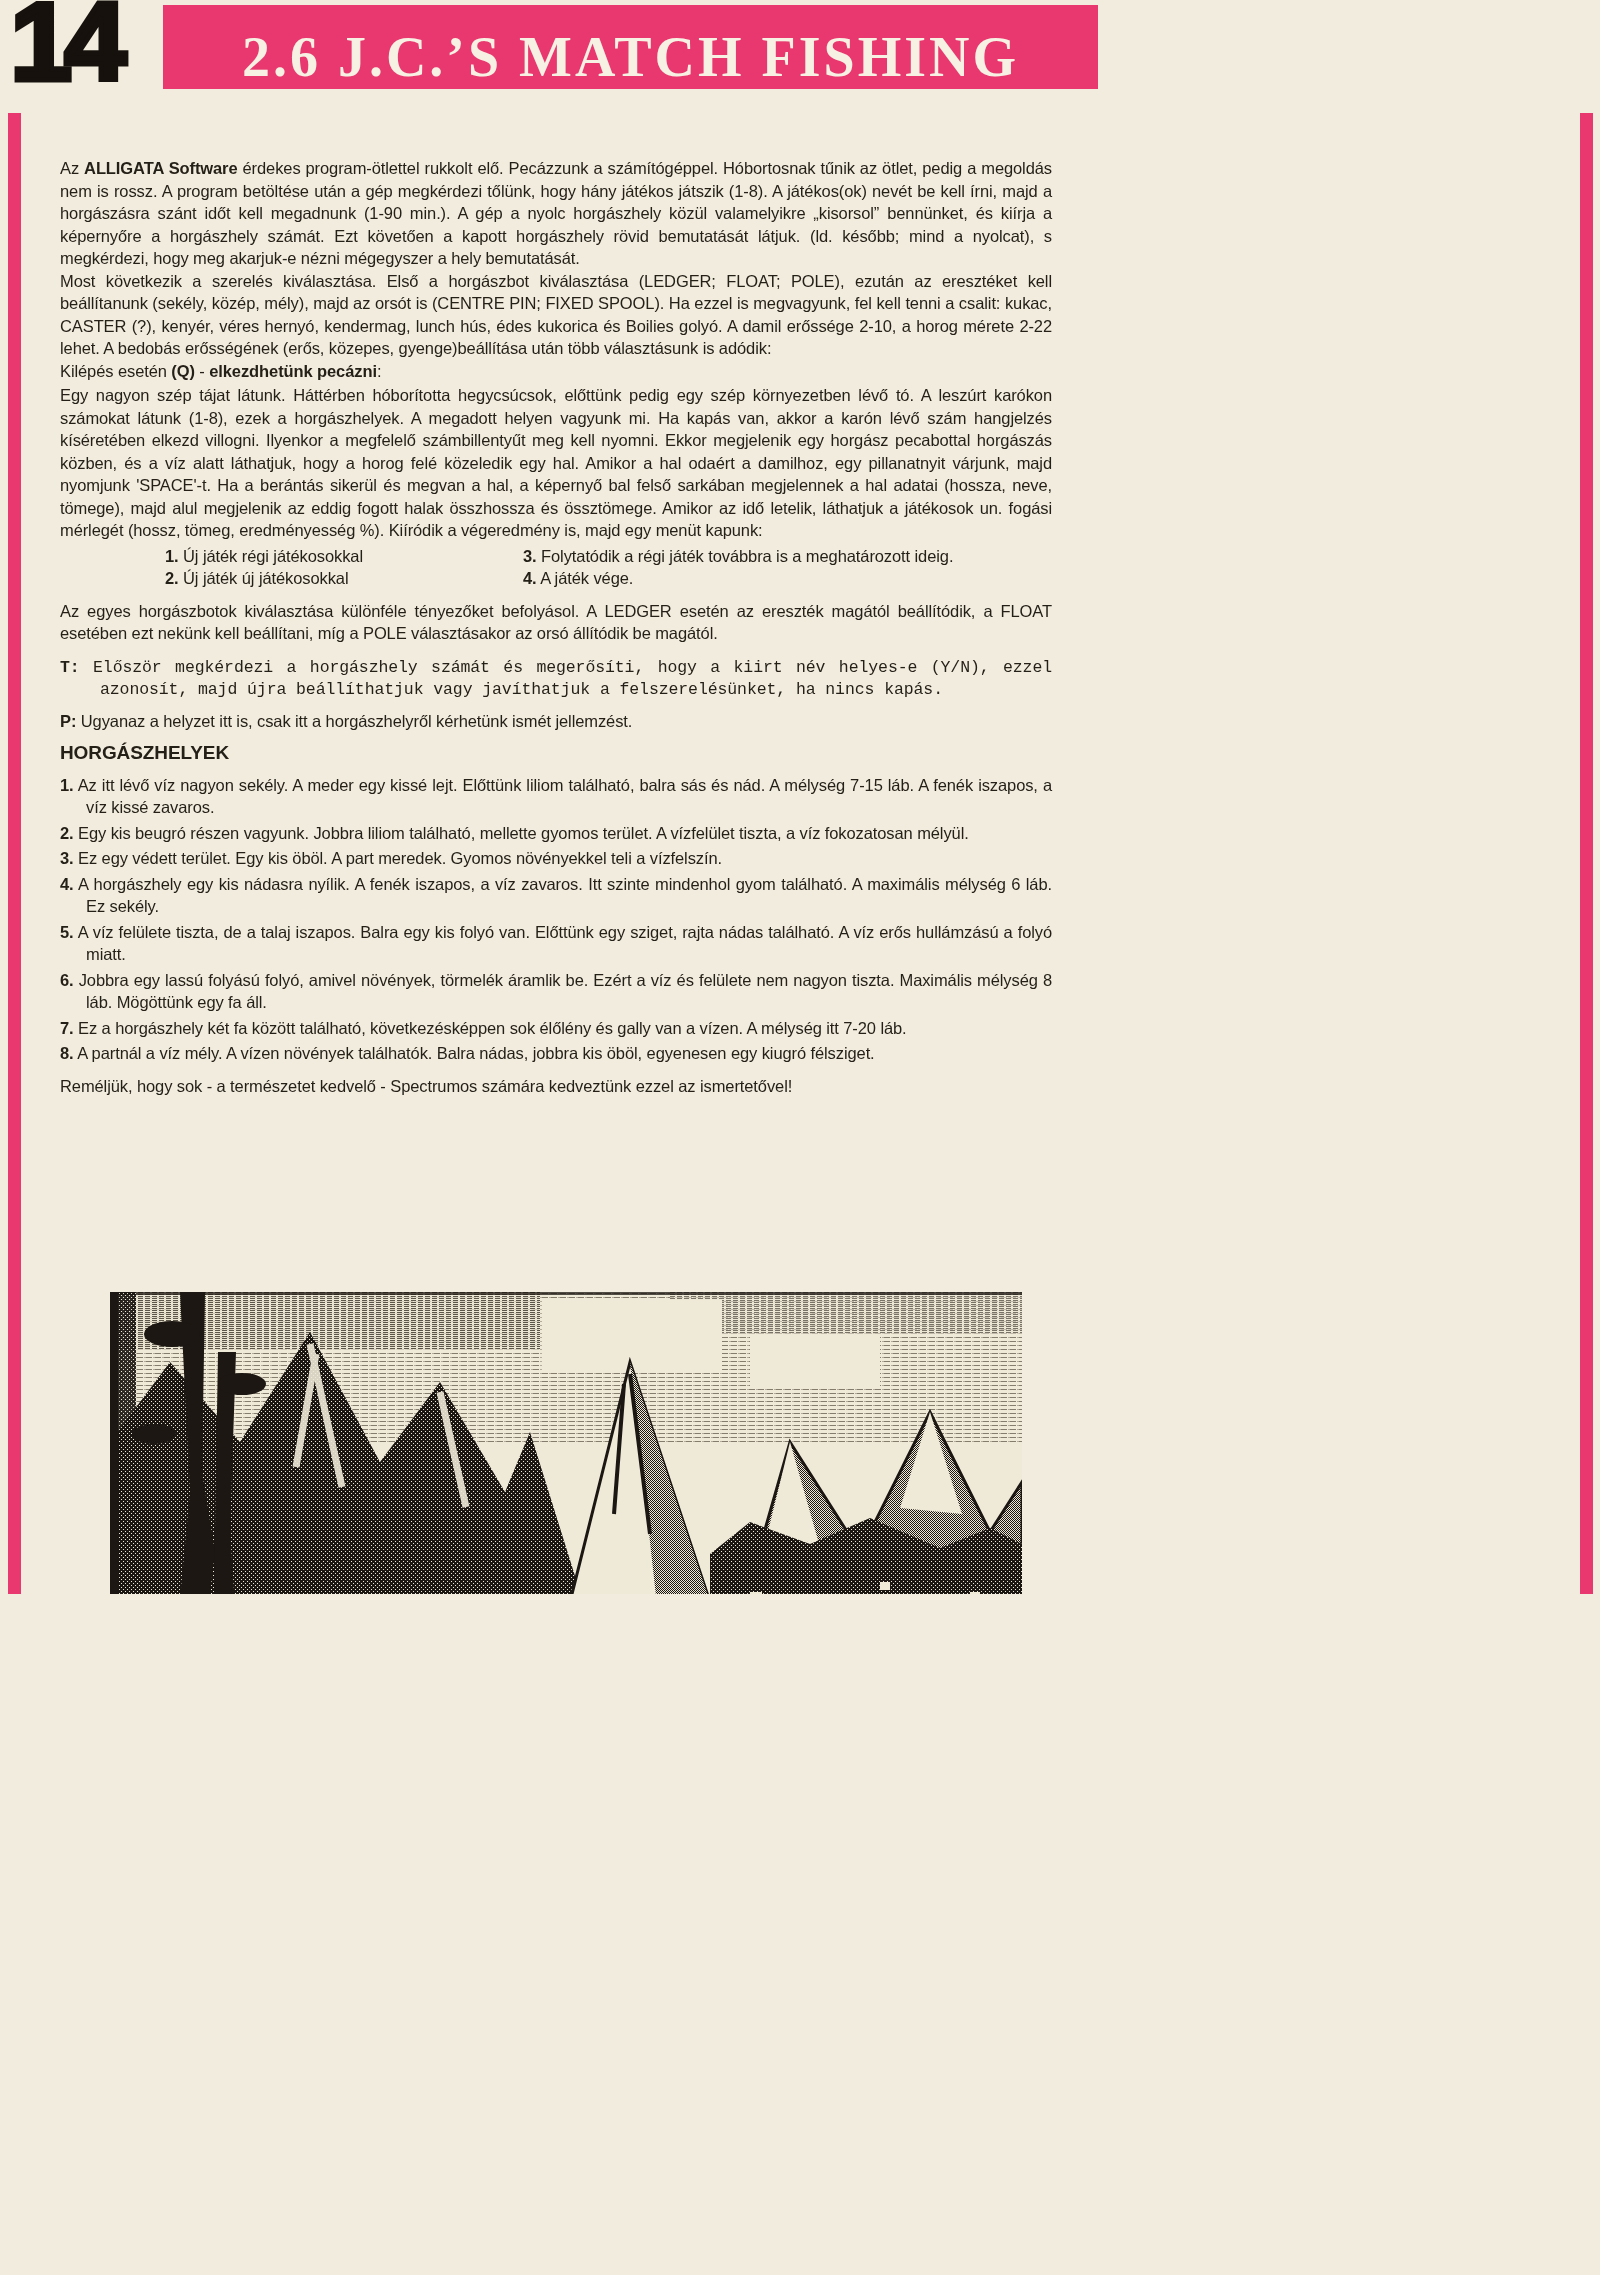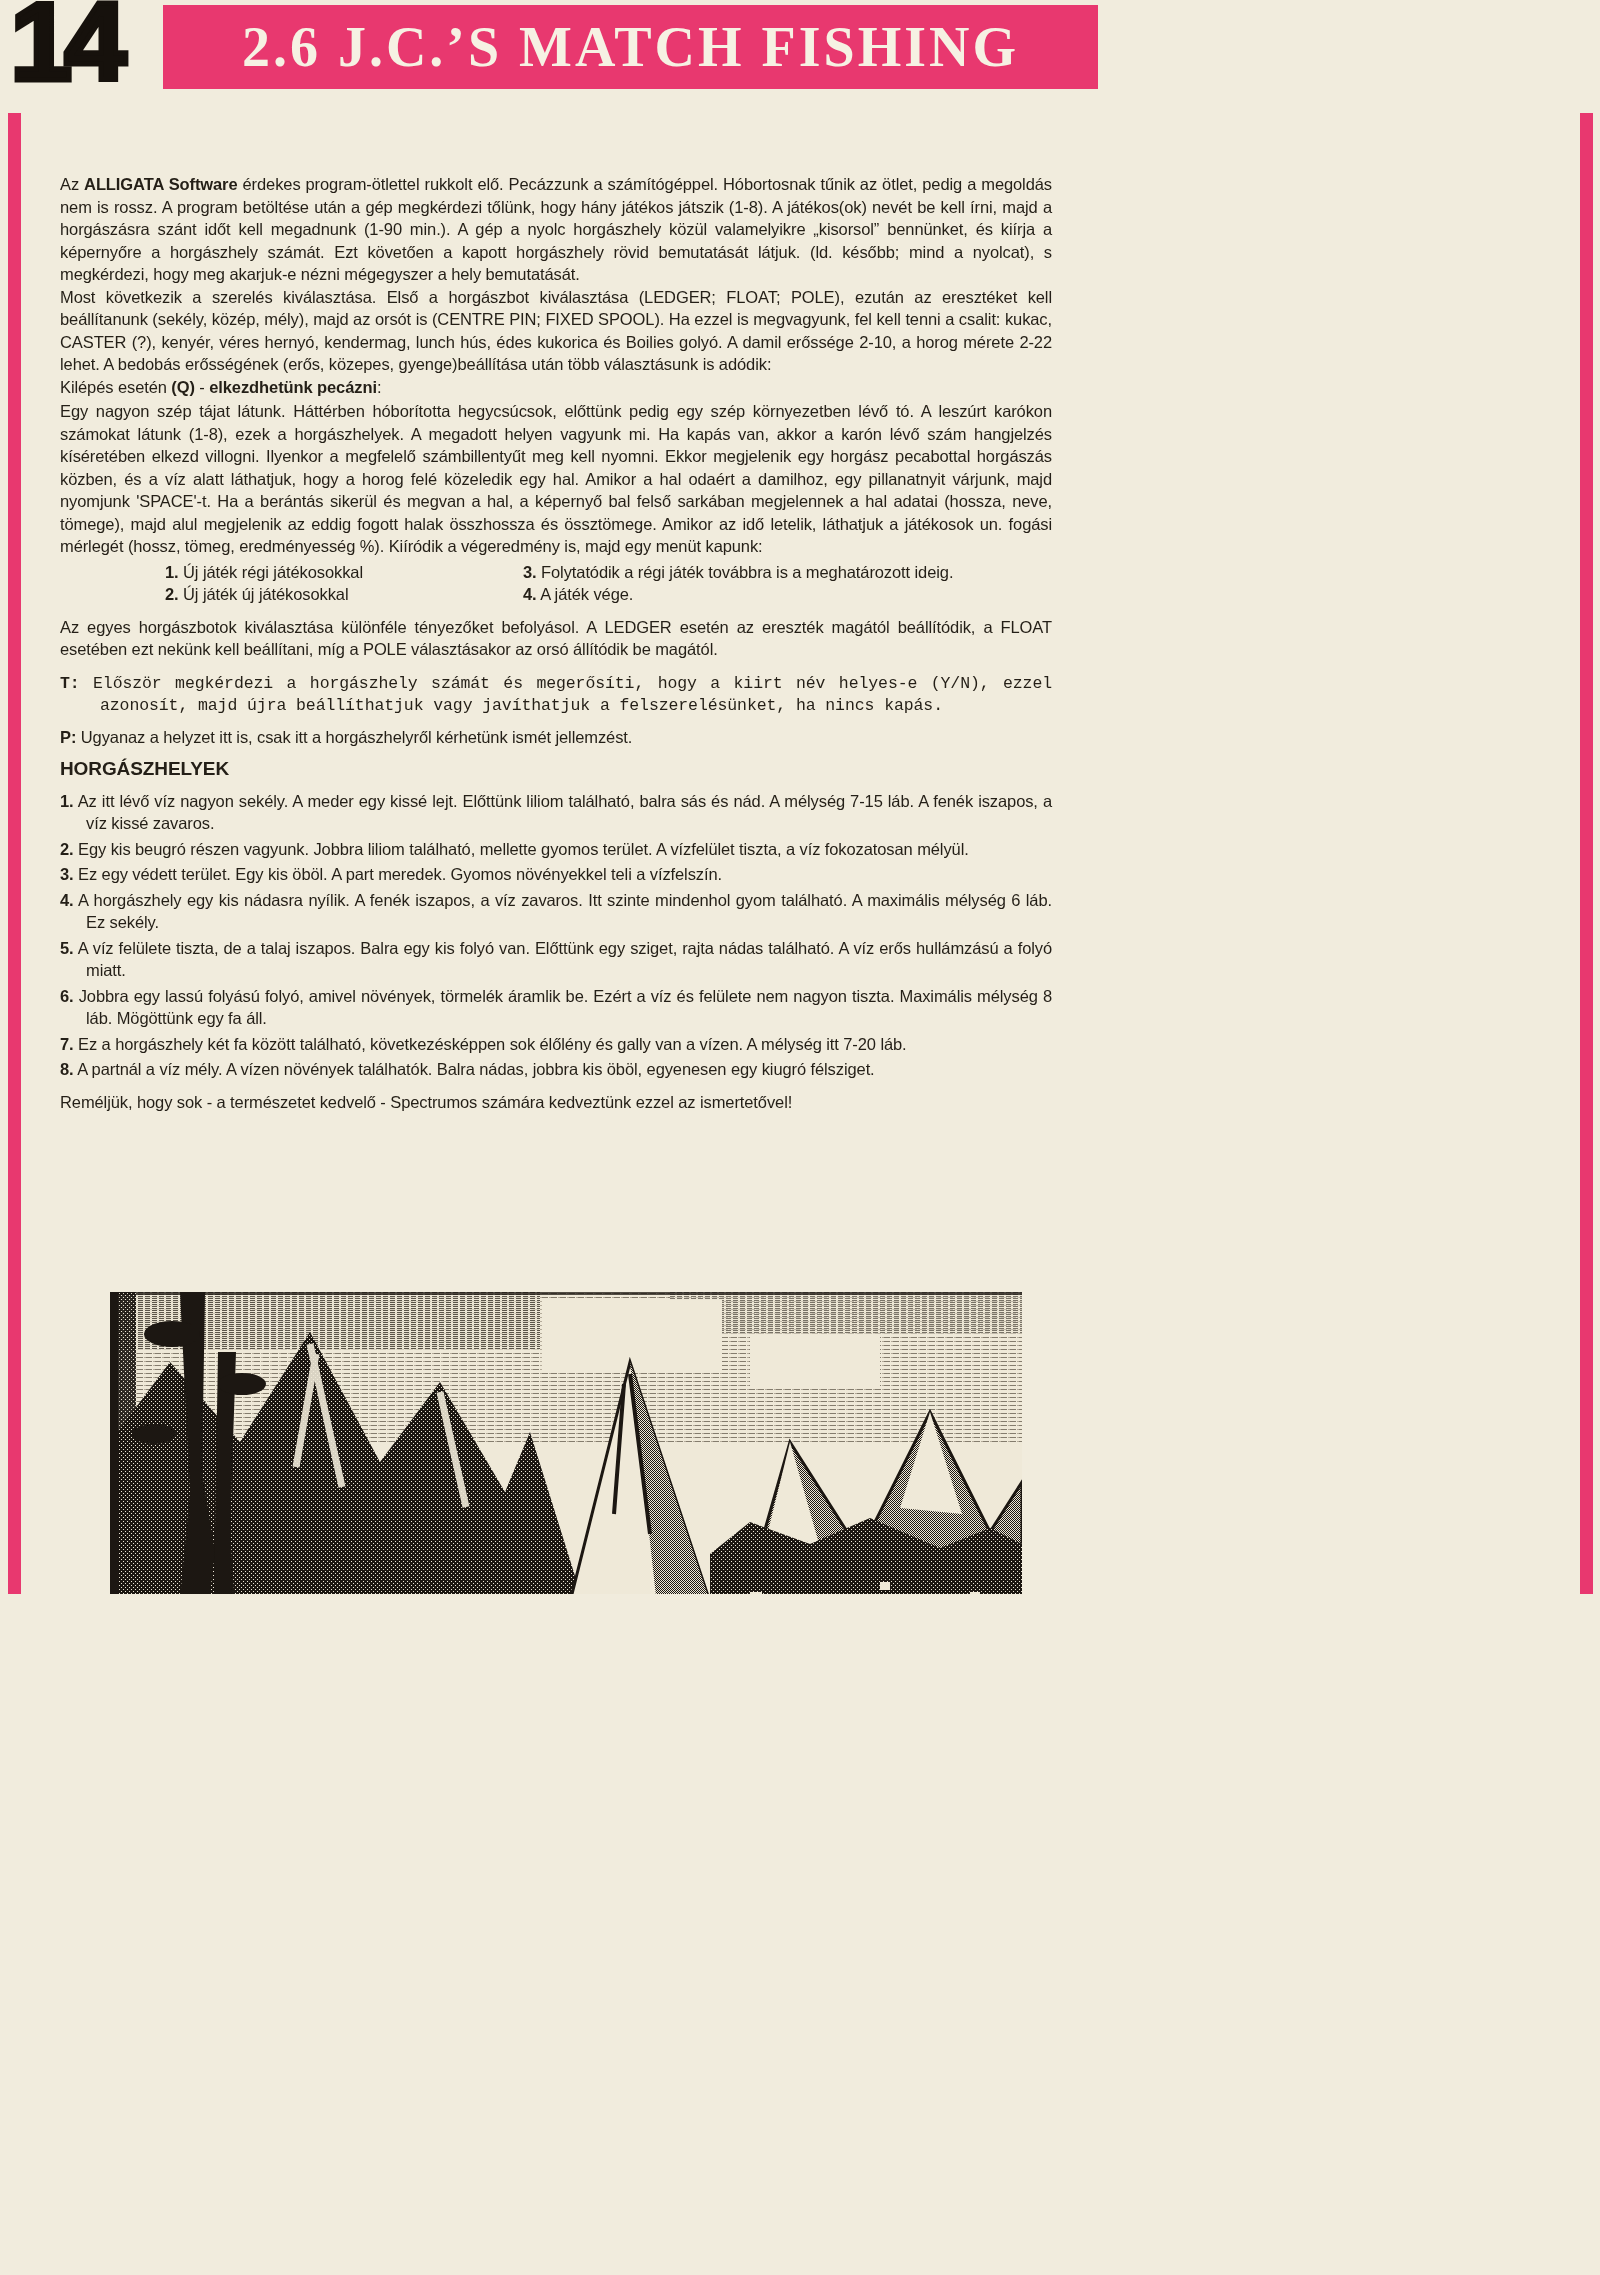--- a/index.html
+++ b/index.html
@@ -3,30 +3,30 @@
 <meta charset="utf-8">
 <style>
   html,body{margin:0;padding:0;background:#f1ecdd;}
   .page{position:relative;width:1600px;height:1594px;background:#f1ecdd;overflow:hidden;
         font-family:"Liberation Sans",sans-serif;color:#241f17;}
   
   .page-num{position:absolute;left:10px;top:-14px;font-size:112px;font-weight:bold;
             letter-spacing:-8px;color:#16110c;-webkit-text-stroke:5px #16110c;line-height:1;}
   
   .banner{position:absolute;left:163px;top:5px;width:935px;height:84px;background:#e8386f;
-          display:flex;align-items:center;justify-content:center;}
+          display:flex;align-items:flex-end;justify-content:center;}
   .banner .title{font-family:"Liberation Serif",serif;font-weight:bold;font-size:56px;
                  color:#f6f1e3;letter-spacing:3px;white-space:nowrap;}
   
   .strip{position:absolute;background:#e8386f;}
   .strip-left{left:8px;top:113px;width:13px;height:2150px;}
   .strip-right{left:1580px;top:113px;width:13px;height:2150px;}
   .strip-bottom{left:8px;top:2248px;width:1585px;height:15px;}
   
-  .article{position:absolute;left:60px;top:173px;width:992px;font-size:16.5px;
+  .article{position:absolute;left:60px;top:157px;width:992px;font-size:16.5px;
            line-height:22.5px;text-align:justify;letter-spacing:-0.1px;}
   .article p{margin:0;}
   b{font-weight:bold;}
   .optline{margin-top:13px !important;margin-bottom:9px !important;text-align:left !important;}
   .opt{display:inline-block;margin-right:44px;}
   .exitline{text-align:left !important;margin-bottom:2px !important;}
   .menu{display:grid;grid-template-columns:358px 1fr;margin:3px 0 10px 105px;text-align:left;
         row-gap:0;}
   .mt12{margin-top:12px !important;font-family:Liberation Mono, monospace;}
   .mt8{margin-top:8px !important;}

